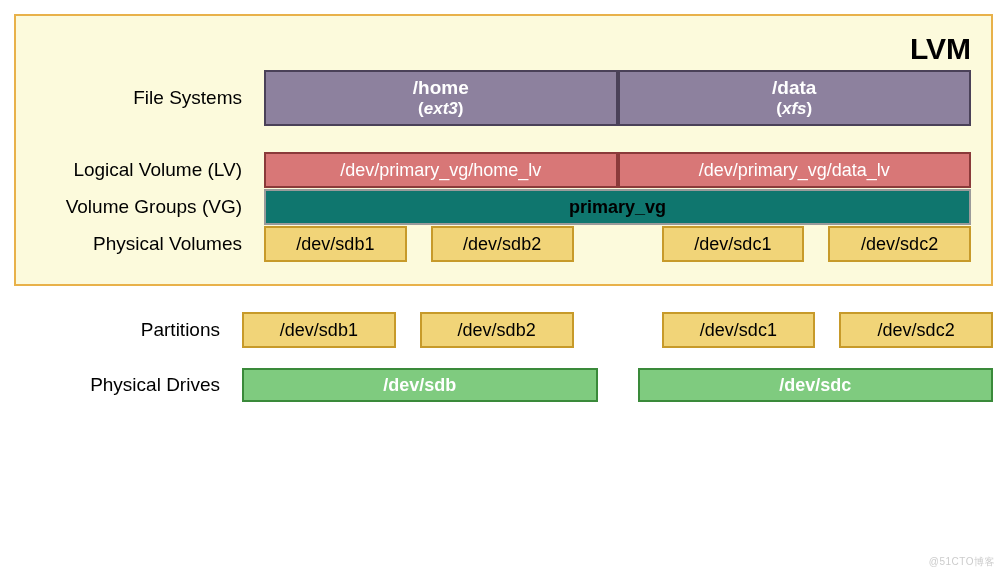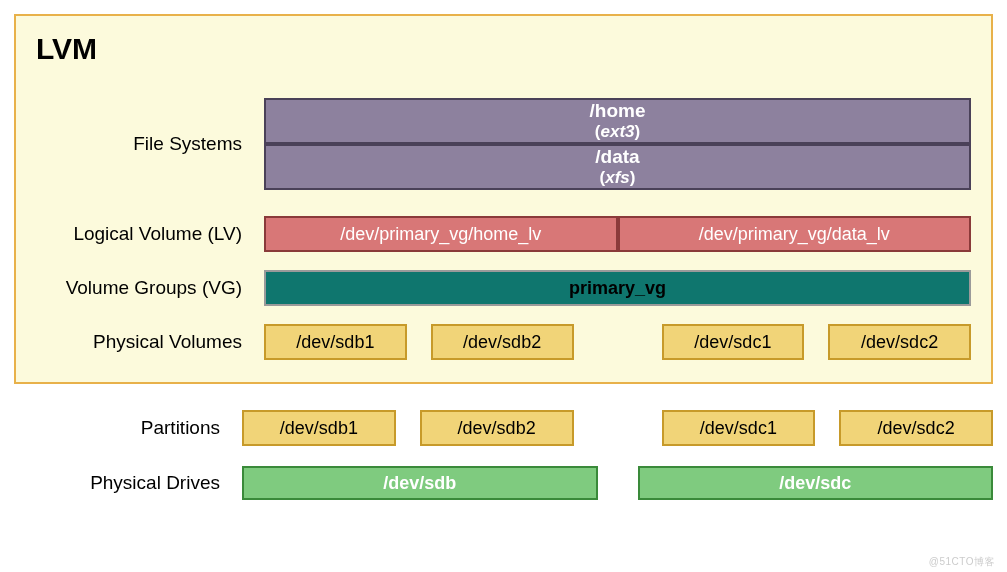--- a/index.html
+++ b/index.html
@@ -10,32 +10,32 @@
     height: 572px;
     position: relative;
     padding: 14px;
   }
   .lvm-container {
     border: 2px solid #e8b14a;
     background: #fcfadc;
     padding: 16px 20px 22px 20px;
   }
   .title {
-    text-align: left;
+    text-align: right;
     font-size: 30px;
     font-weight: bold;
     color: #000;
-    margin-bottom: 32px;
+    margin-bottom: 4px;
   }
   .row {
     display: flex;
     align-items: center;
     margin-bottom: 18px;
   }
-  .row.tight { margin-bottom: 18px; }
+  .row.tight { margin-bottom: 1px; }
   .label {
     width: 228px;
     text-align: right;
     font-size: 19px;
     color: #000;
     padding-right: 22px;
     flex-shrink: 0;
   }
   .boxes {
     flex: 1;
@@ -43,21 +43,21 @@
   }
   .box {
     border: 2px solid;
     text-align: center;
     display: flex;
     flex-direction: column;
     justify-content: center;
     align-items: center;
     font-size: 18px;
   }
-  .fs-row .boxes { gap: 0; flex-direction: column; }
+  .fs-row .boxes { gap: 0; }
   .fs-box {
     background: #8d819e;
     border-color: #4a4158;
     color: #fff;
     height: 56px;
     flex: 1;
   }
   .fs-box .mp { font-weight: bold; font-size: 19px; }
   .fs-box .ft { font-weight: bold; font-size: 17px; }
   .fs-box .ft .paren { font-weight: bold; font-style: normal; }

